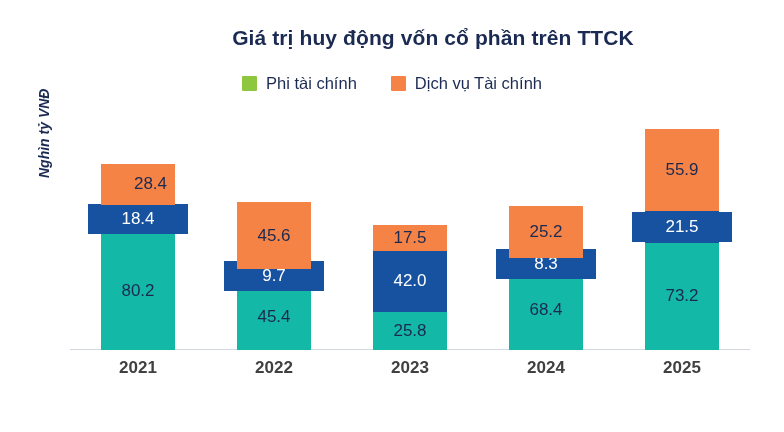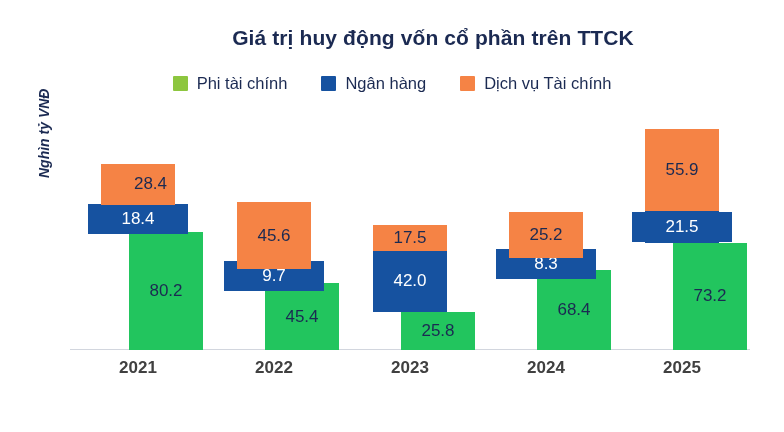--- a/index.html
+++ b/index.html
@@ -106,21 +106,21 @@
   .seg {
     position: absolute;
     left: 0;
     width: 74px;
     display: flex;
     align-items: center;
     justify-content: center;
     box-sizing: border-box;
     font-size: 17px;
   }
-  .seg-green  { background: #22c55e; color: #1b2a52; margin-left: 28px; }
+  .seg-green  { background: #14b8a6; color: #1b2a52; }
   .seg-blue   { background: #1652a0; color: #ffffff; text-align: center; }
   .seg-orange { background: #f58345; color: #1b2a52; }
 
   
   .seg-blue.narrow {
     overflow: visible;
   }
   .seg-blue.narrow .plaque {
     position: absolute;
     left: -13px;
@@ -157,24 +157,20 @@
 <div class="chart-root">
 
   <div class="chart-title">Giá trị huy động vốn cổ phần trên TTCK</div>
 
   <div class="legend">
     <div class="legend-item">
       <span class="legend-swatch" style="background:#8dc63f"></span>
       <span class="legend-label">Phi tài chính</span>
     </div>
     <div class="legend-item">
-      <span class="legend-swatch" style="background:#1652a0"></span>
-      <span class="legend-label">Ngân hàng</span>
-    </div>
-    <div class="legend-item">
       <span class="legend-swatch" style="background:#f58345"></span>
       <span class="legend-label">Dịch vụ Tài chính</span>
     </div>
   </div>
 
   <div class="y-axis-title">Nghìn tỷ VNĐ</div>
 
   <div class="plot">
     <div class="baseline"></div>
     <div id="bars">
@@ -217,21 +213,21 @@
         </div>
         <div class="bar-group" style="left: 439px;">
           <div class="seg seg-green" style="height: 79.9768px; bottom: 0px;">
             <span>68.4</span>
           </div>
           <div class="seg seg-blue narrow" style="height: 12.1799px; bottom: 79.9768px;">
             <div class="plaque" style="top: -8.91003px;">
               <span>8.3</span>
             </div>
           </div>
-          <div class="seg seg-orange" style="height: 46px; bottom: 92.1567px;">
+          <div class="seg seg-orange" style="height: 52px; bottom: 92.1567px;">
             <span>25.2</span>
           </div>
         </div>
         <div class="bar-group" style="left: 575px;">
           <div class="seg seg-green" style="height: 107.418px; bottom: 0px;">
             <span>73.2</span>
           </div>
           <div class="seg seg-blue narrow" style="height: 31.5505px; bottom: 107.418px;">
             <div class="plaque" style="top: 0.775232px;">
               <span>21.5</span>

